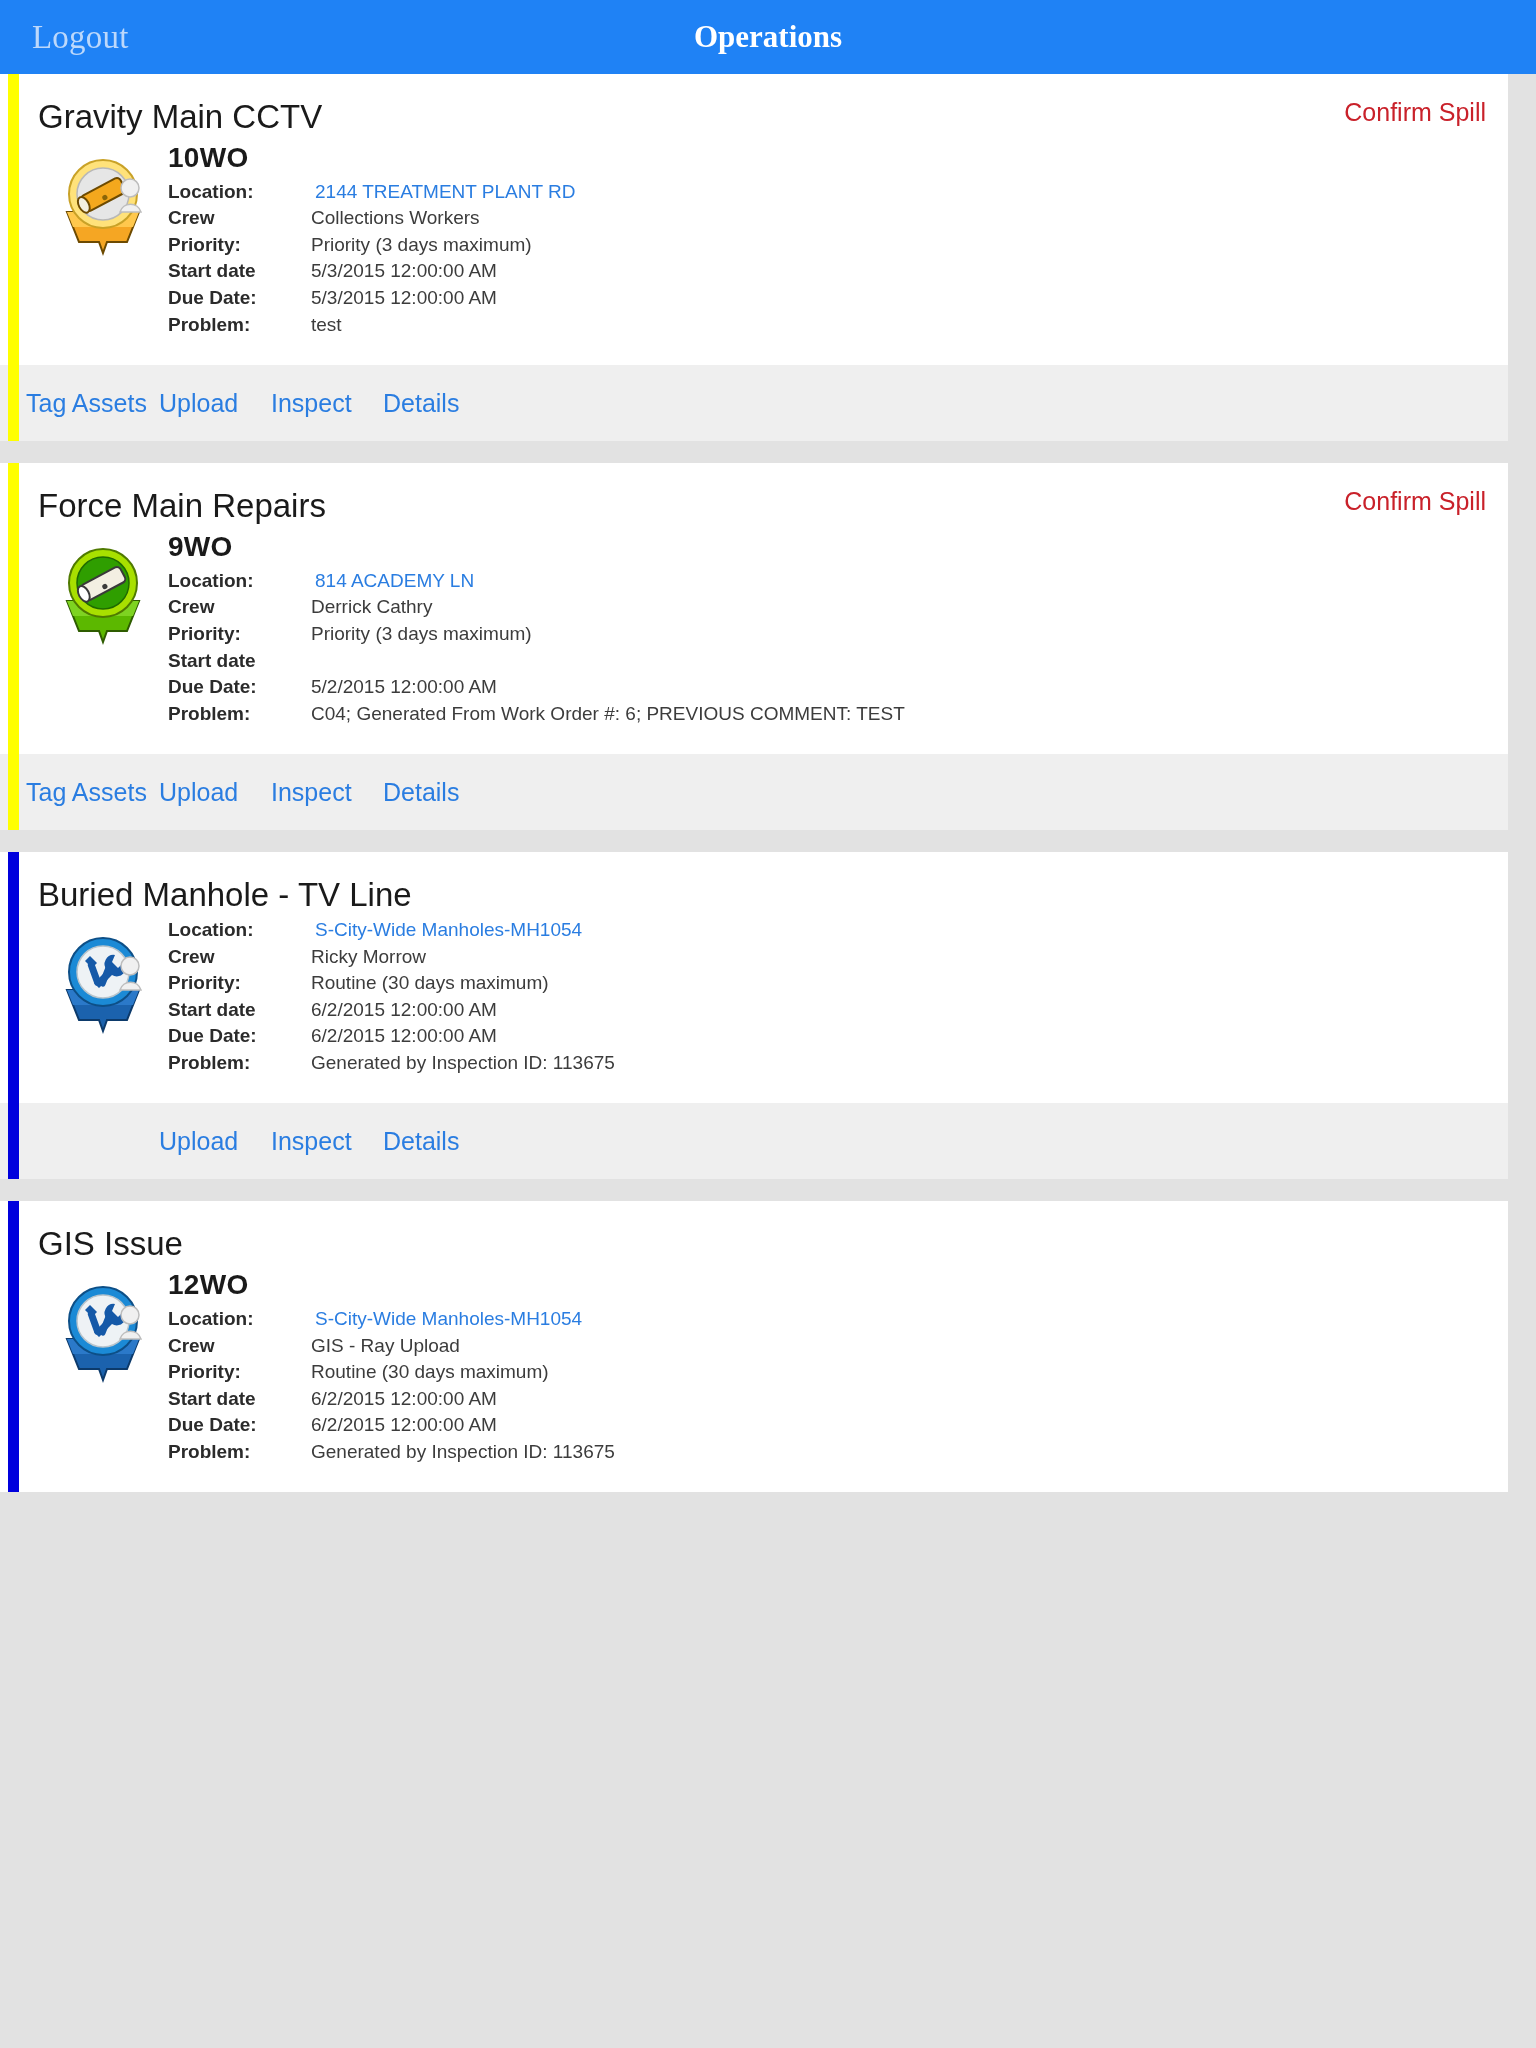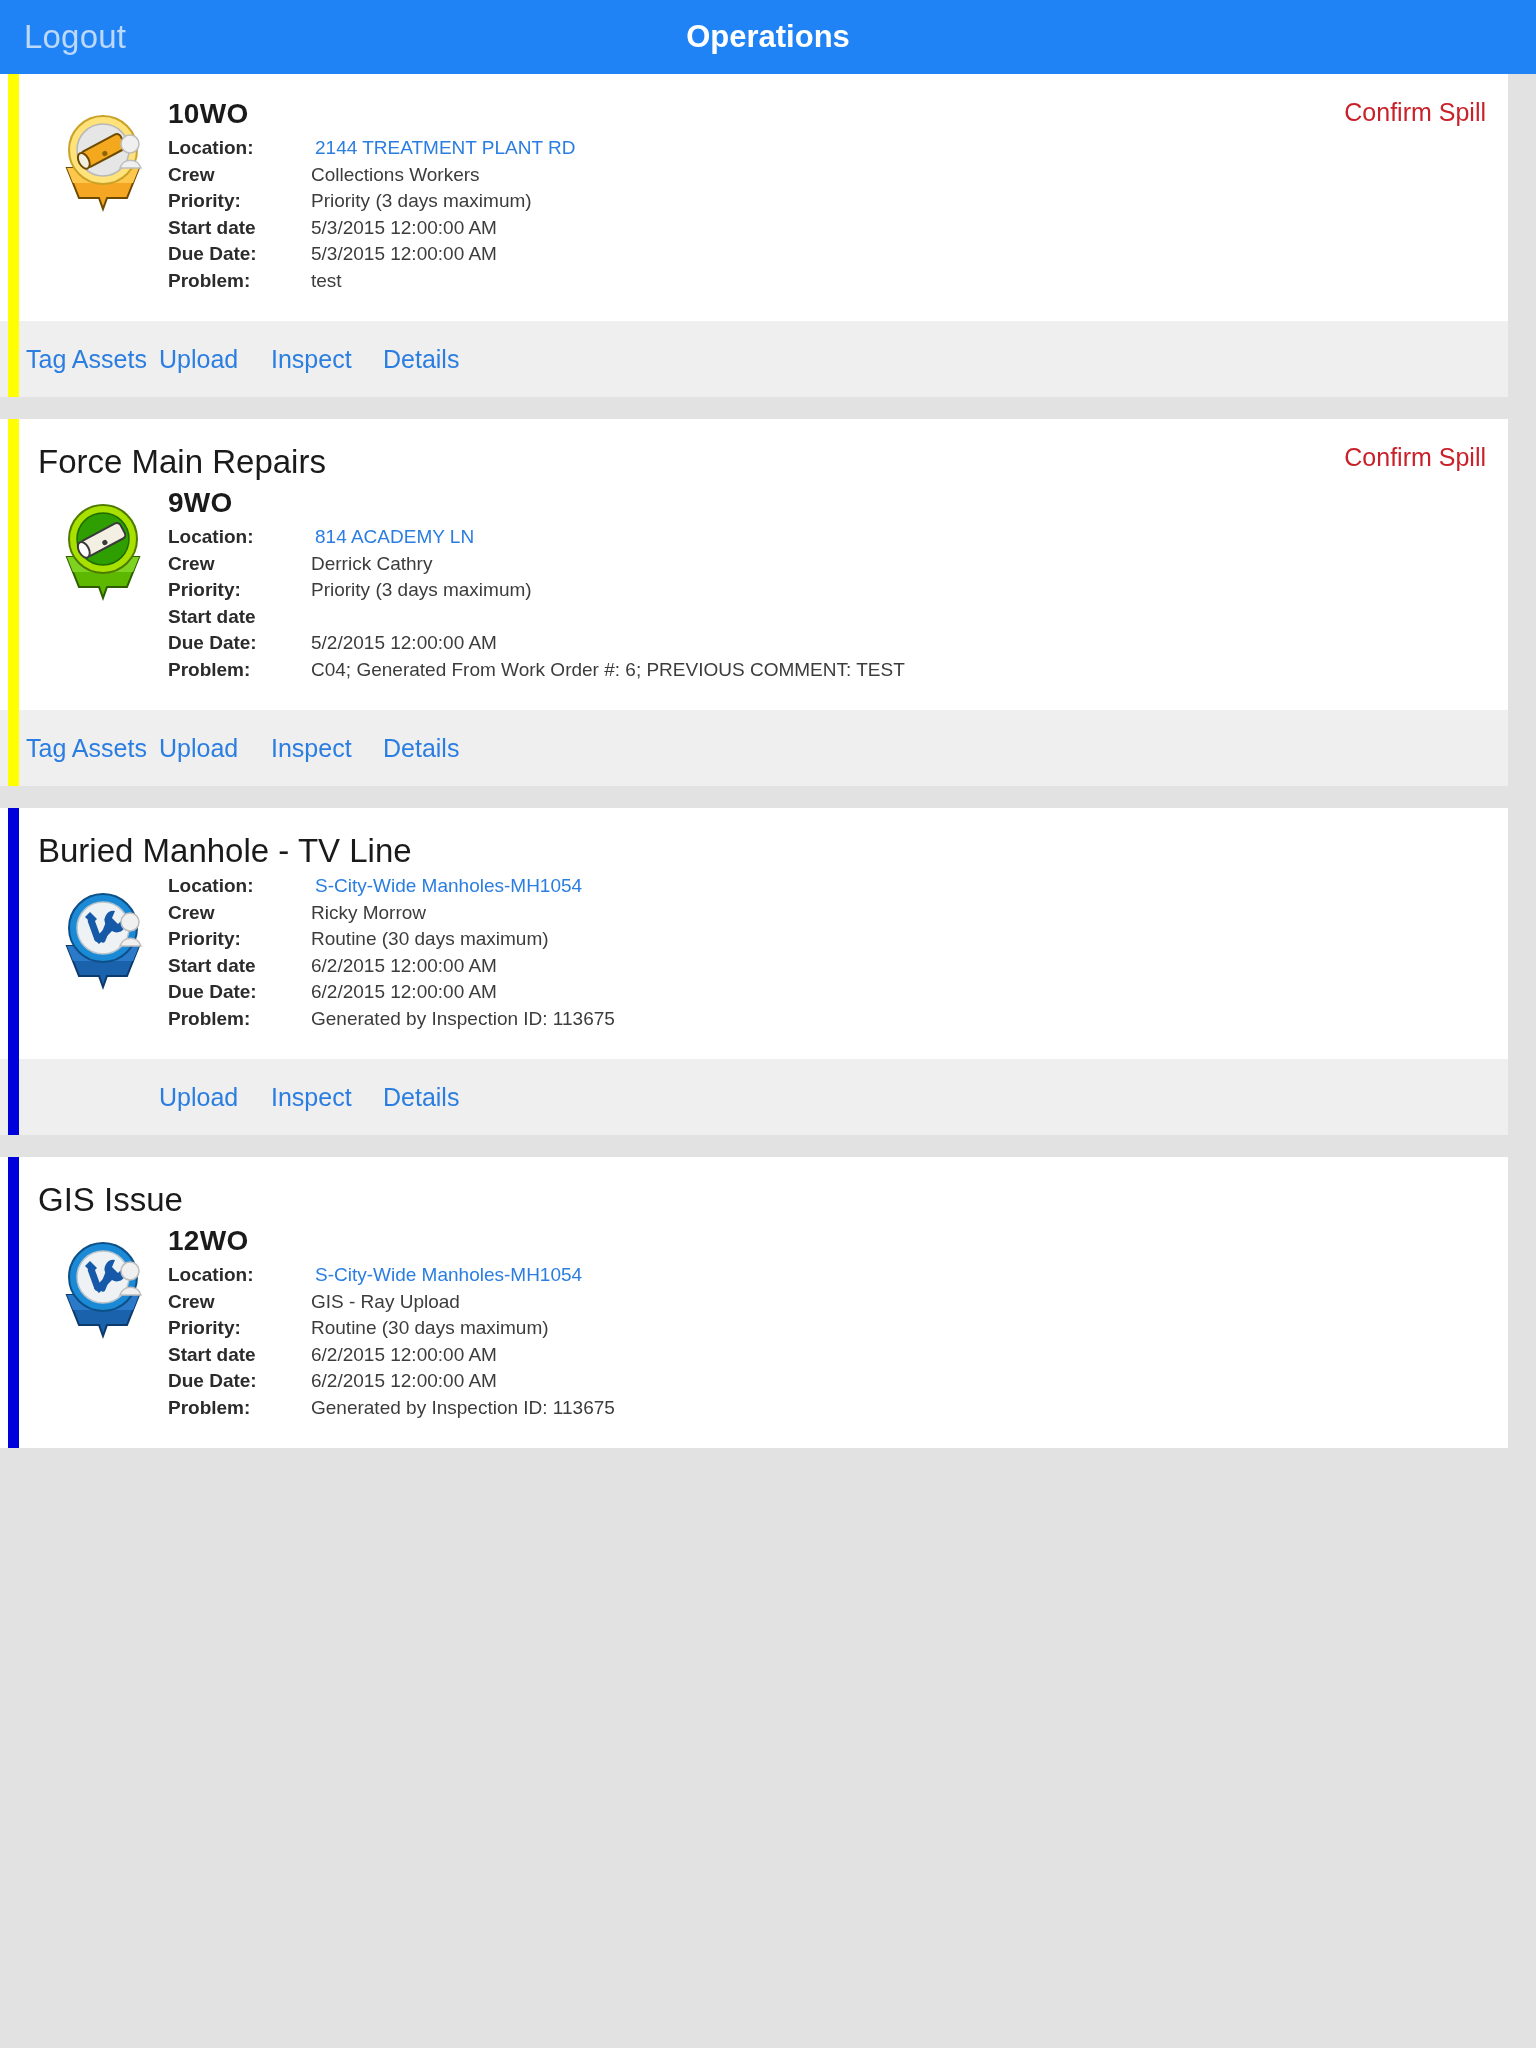--- a/index.html
+++ b/index.html
@@ -19,21 +19,22 @@
     background: #e2e2e2;
   }
 
   
   .navbar {
     position: relative;
     height: 74px;
     background: #1f82f5;
     display: flex;
     align-items: center;
-    padding: 0 24px;
+    padding: 0 32px;
+    font-family: Liberation Serif, serif;
   }
   .navbar-logout {
     color: #bcd8fb;
     font-size: 33px;
     letter-spacing: .2px;
     cursor: pointer;
   }
   .navbar-title {
     position: absolute;
     left: 0; right: 0;
@@ -226,20 +227,21 @@
     <span class="navbar-logout">Logout</span>
     <span class="navbar-title">Operations</span>
   </div>
 
   <div class="list" id="list">
       <div class="card-wrap">
         <div class="card">
           <div class="accent" style="background:#ffff00"></div>
           <div class="card-body">
             <span class="confirm-spill">Confirm Spill</span>
+            <div class="card-title">Gravity Main CCTV</div>
             <div class="card-inner">
               <div class="icon-cell">
                 <span class="pin">
 <svg width="100" height="104" viewBox="0 0 100 104">
   <path d="M14 58 L86 58 L74 88 L54 88 L50 99 L46 88 L26 88 Z" fill="#f5a623" stroke="#6d4a00" stroke-width="2"></path>
   <path d="M14 58 L86 58 L80 73 L20 73 Z" fill="#ffc84d"></path>
   <circle cx="50" cy="40" r="34" fill="#ffe27a" stroke="#c9a227" stroke-width="2"></circle>
   <circle cx="50" cy="40" r="26" fill="#e6e6e6" stroke="#b8b8b8" stroke-width="1.5"></circle>
   <g transform="rotate(-28 50 40)">
     <rect x="28" y="32" width="44" height="17" rx="4" fill="#f4a81d" stroke="#6d4a00" stroke-width="2"></rect>

